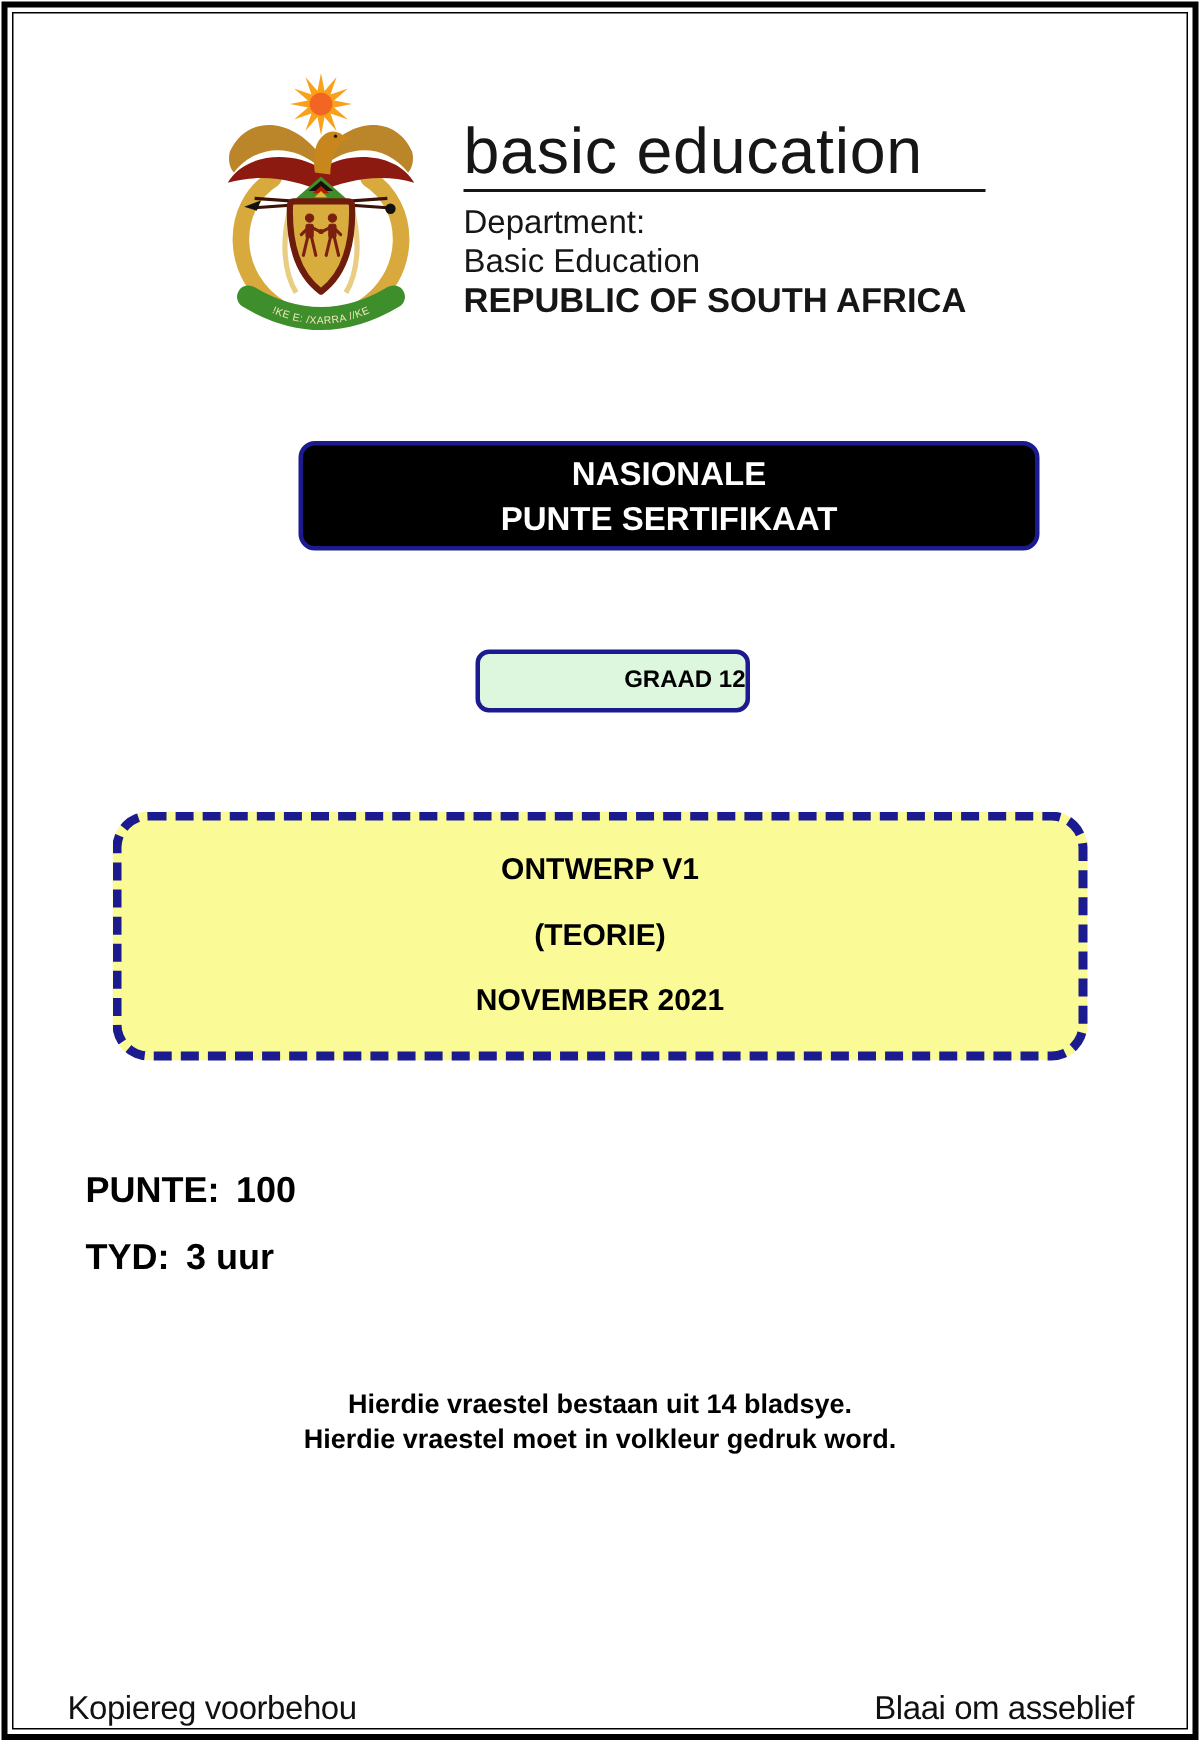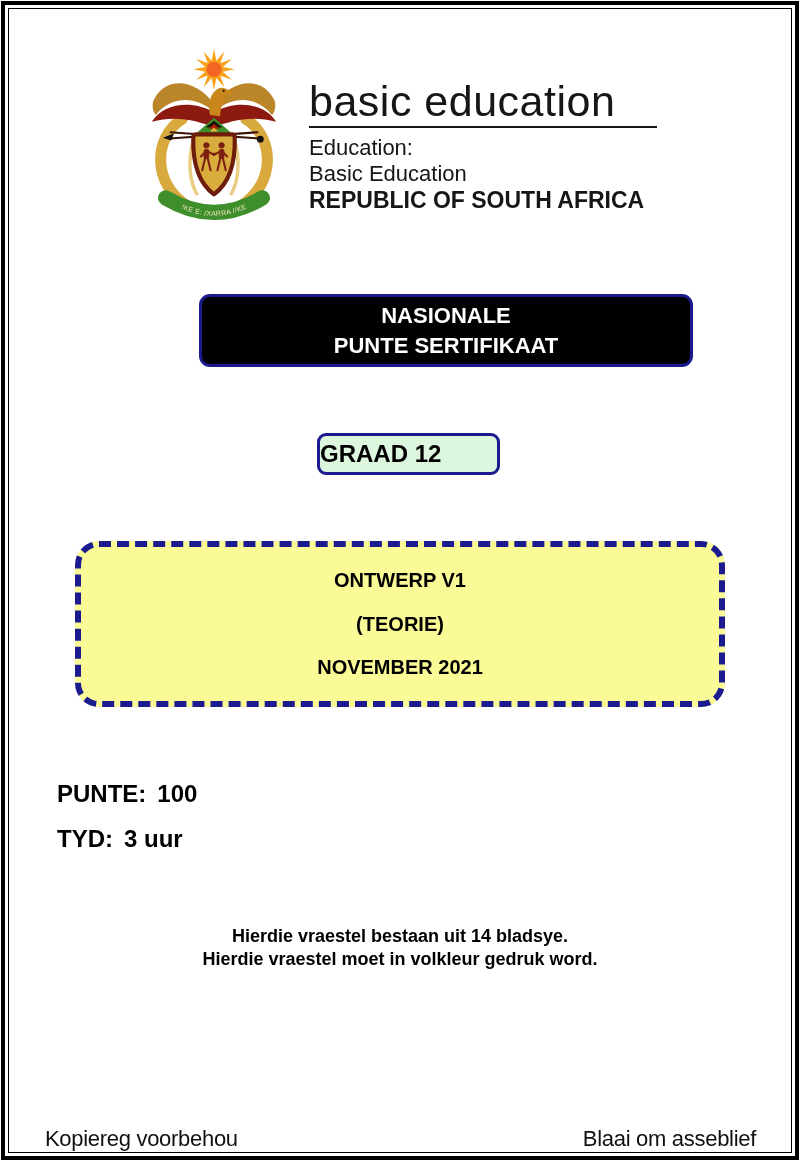--- a/index.html
+++ b/index.html
@@ -23,22 +23,22 @@
     position:absolute; left:199px; top:294px; width:494px; height:73px; box-sizing:border-box;
     background:var(--box_black,#000); border:3px solid var(--border_navy,#1b1b8f); border-radius:11px;
     display:flex; flex-direction:column; justify-content:center; align-items:center;
     color:#fff; font-weight:bold; font-size:22px; line-height:1.35; text-align:center;
   }
 
   
   .grade-box {
     position:absolute; left:317px; top:433px; width:183px; height:42px; box-sizing:border-box;
     background:var(--grade_bg,#ddf6de); border:3px solid var(--border_navy,#1b1b8f); border-radius:9px;
-    display:flex; justify-content:flex-start; align-items:center;
-    font-weight:bold; font-size:24px;
+    display:flex; justify-content:flex-end; align-items:center;
+    font-weight:bold; font-size:16px;
   }
 
   
   .subject-box {
     position:absolute; left:75px; top:541px; width:650px; height:166px; box-sizing:border-box;
     background:var(--subject_bg,#fafa96); border:6px dashed var(--border_navy,#1b1b8f); border-radius:24px;
     display:flex; flex-direction:column; justify-content:space-evenly; align-items:center;
     font-weight:bold; font-size:20px; text-align:center; padding:2px 0;
   }
 
@@ -122,21 +122,21 @@
       <text font-size="10" fill="#f2e6be" letter-spacing="0.5" font-family="Liberation Sans, sans-serif">
         <textPath href="#mottoPath" startOffset="50%" text-anchor="middle">!KE E: /XARRA //KE</textPath>
       </text>
     </svg>
   </div>
 
   <div class="brand">
     <div class="brand-name">basic education</div>
     <div class="brand-rule"></div>
     <div class="dept">
-      <div>Education:</div>
+      <div>Department:</div>
       <div>Basic Education</div>
     </div>
     <div class="republic">REPUBLIC OF SOUTH AFRICA</div>
   </div>
 
   <div class="nsc-box">
     <div>NASIONALE</div>
     <div>PUNTE SERTIFIKAAT</div>
   </div>
 

